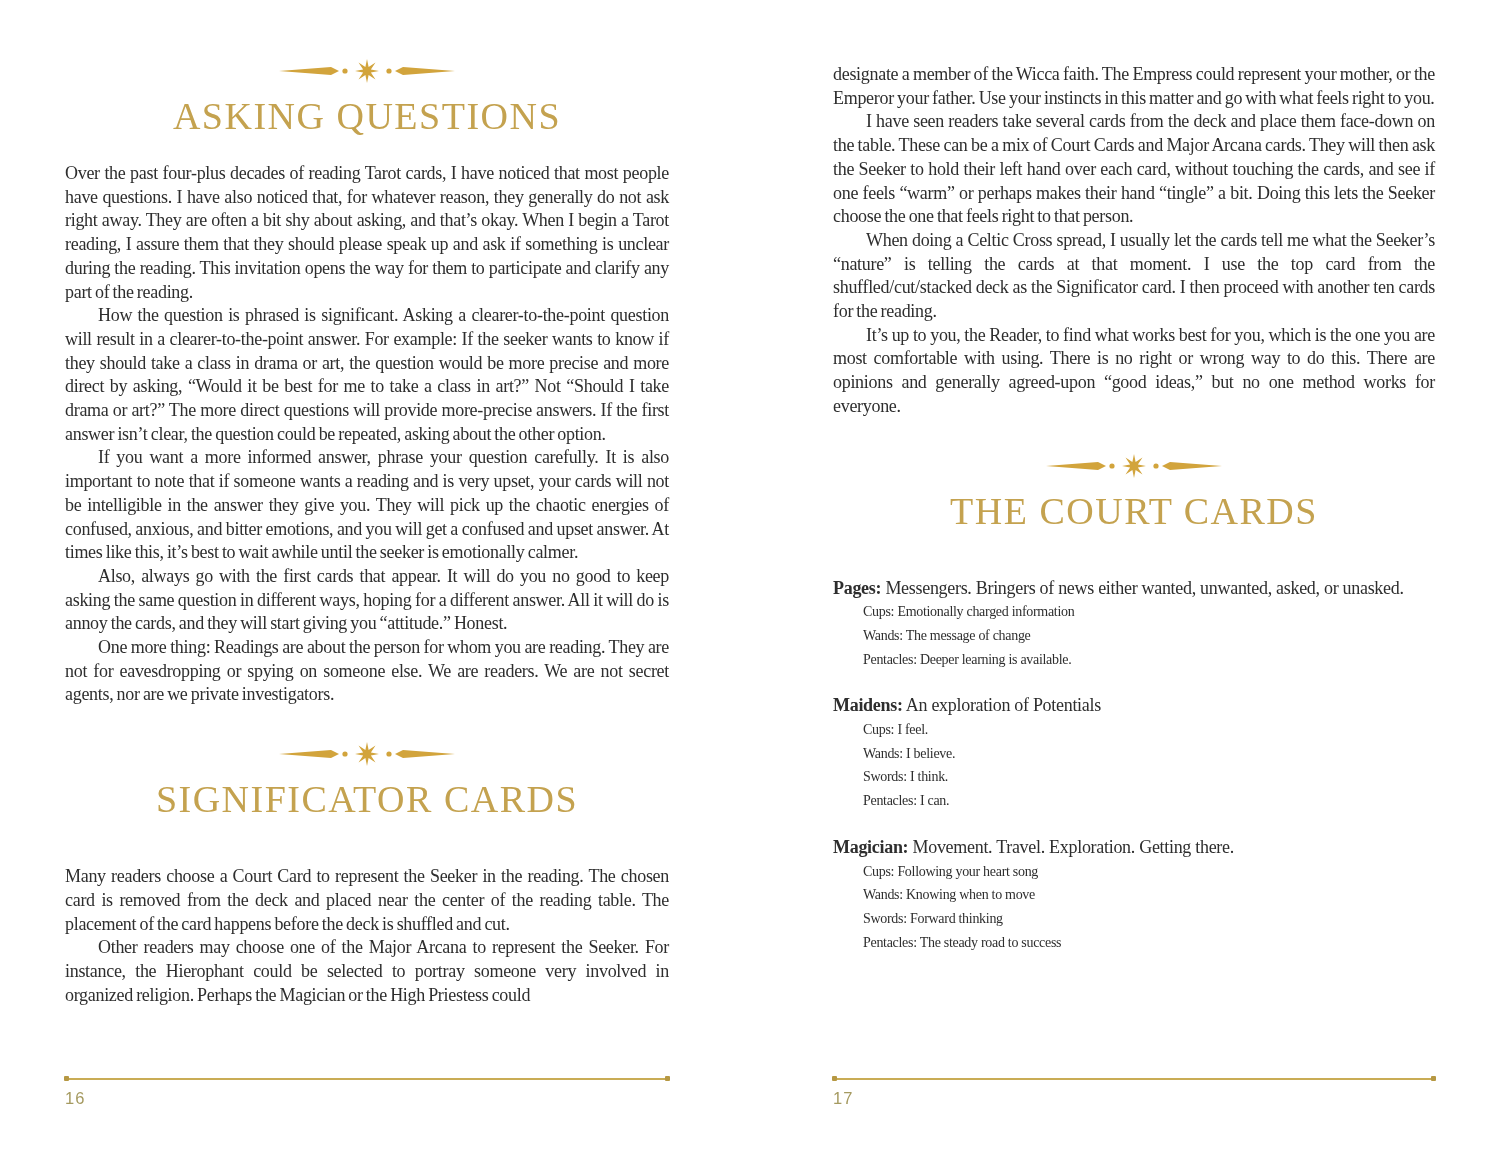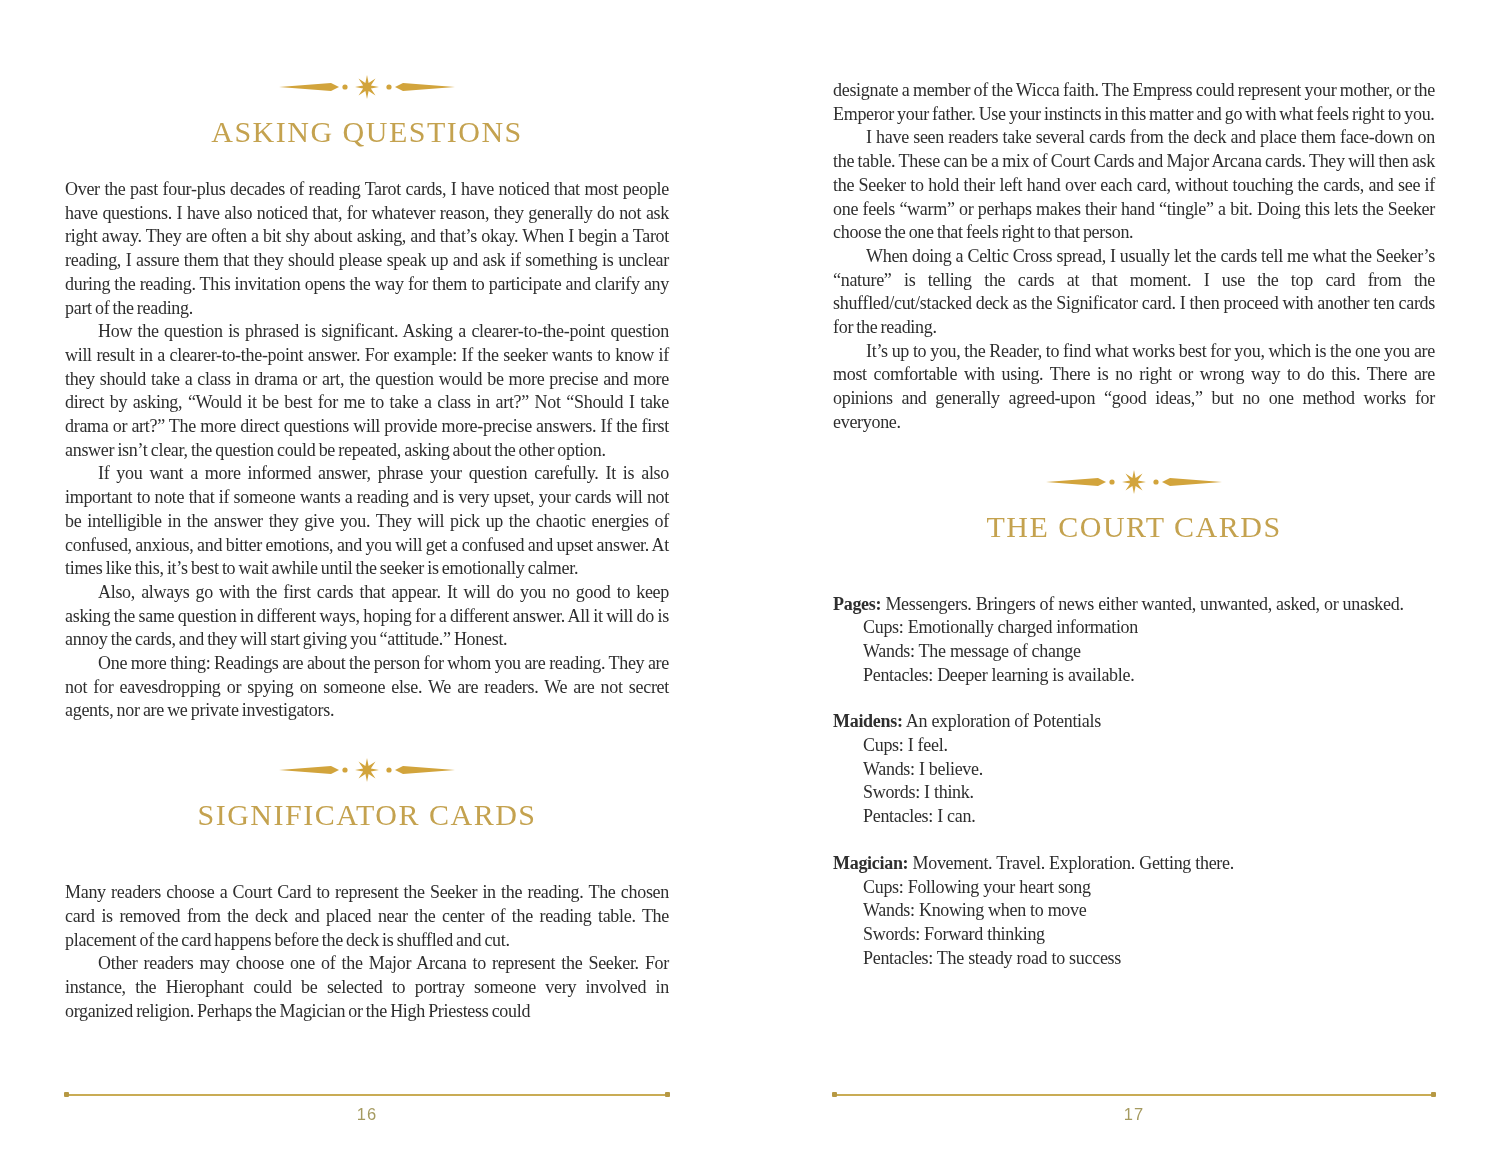--- a/index.html
+++ b/index.html
@@ -4,34 +4,34 @@
 <style>
   * { box-sizing: border-box; }
   html, body { margin: 0; padding: 0; }
   body {
     width: 1500px; height: 1150px;
     background: #ffffff;
     font-family: "Liberation Serif", serif;
     overflow: hidden;
   }
   .spread { position: relative; width: 1500px; height: 1150px; }
-  .page { position: absolute; top: 16px; height: 1066px; }
+  .page { position: absolute; top: 0; height: 1066px; }
   .page-left  { left: 65px;  width: 604px; padding-top: 58px; }
   .page-right { left: 833px; width: 602px; padding-top: 63px; }
 
   
   .ornament { display: flex; justify-content: center; }
   .ornament svg { width: 176px; height: 26px; display: block; }
   .orn-gap { margin-top: 34px; }
 
   
   .section-title {
     margin: 14px 0 0 0;
     text-align: center;
-    font-size: 30px;
+    font-size: 38px;
     line-height: 36px;
     font-weight: normal;
     letter-spacing: 1.5px;
     color: #C4A24F;
   }
 
   
   .para {
     margin: 0;
     font-size: 18px;
@@ -52,38 +52,37 @@
     margin: 0;
     font-size: 18px;
     line-height: 23.7px;
     letter-spacing: -0.3px;
     color: #2e2e2e;
   }
   .group-head b { font-weight: bold; }
   .group-item {
     margin: 0;
     padding-left: 30px;
-    font-size: 18px;
+    font-size: 14px;
     line-height: 23.7px;
     letter-spacing: -0.3px;
     color: #2e2e2e;
   }
 
   
   .footer { position: absolute; left: 0; top: 1078px; width: 100%; }
   .footer-rule { position: relative; height: 1.5px; background: #C9AC55; }
   .footer-rule::before, .footer-rule::after {
     content: ""; position: absolute; top: -1.6px;
     width: 4.6px; height: 4.6px; background: #B69843; border-radius: 1px;
   }
   .footer-rule::before { left: -1px; }
   .footer-rule::after  { right: -1px; }
   .page-number {
     margin-top: 9px;
-    text-align: center;
     font-family: "Liberation Sans", sans-serif;
     font-size: 16.5px;
     letter-spacing: 1px;
     color: #A59A60;
   }
 </style>
 </head>
 <body>
 
 <div class="spread">

